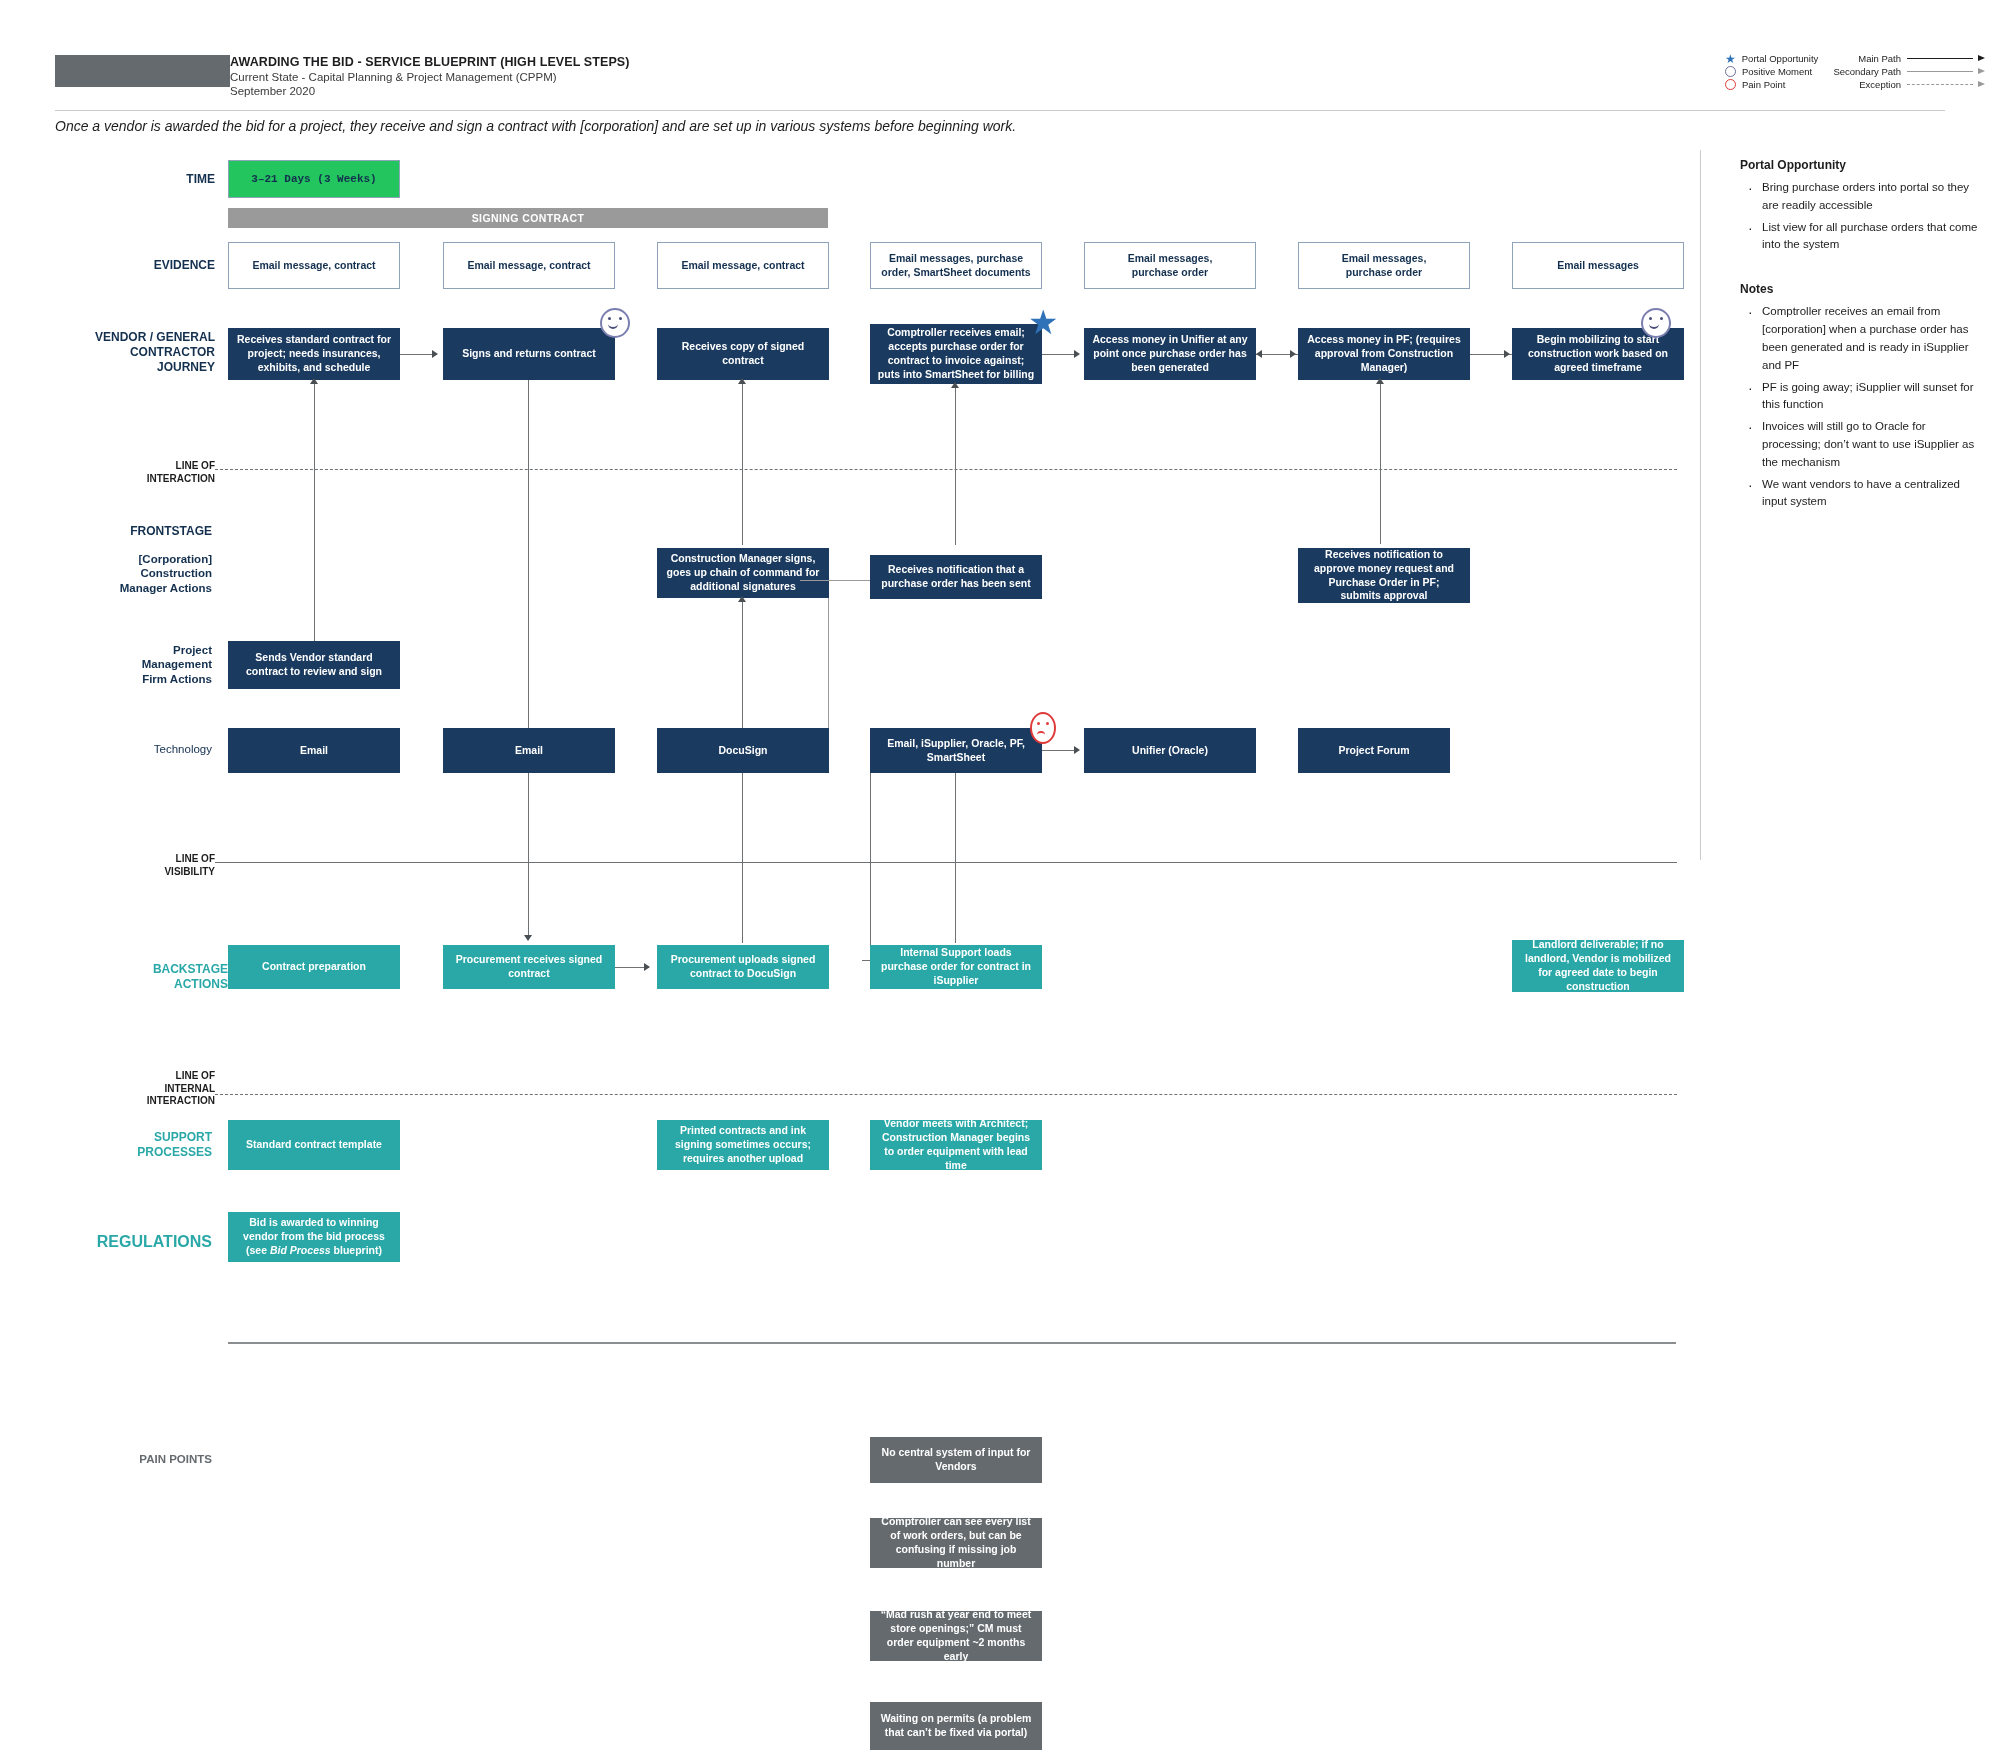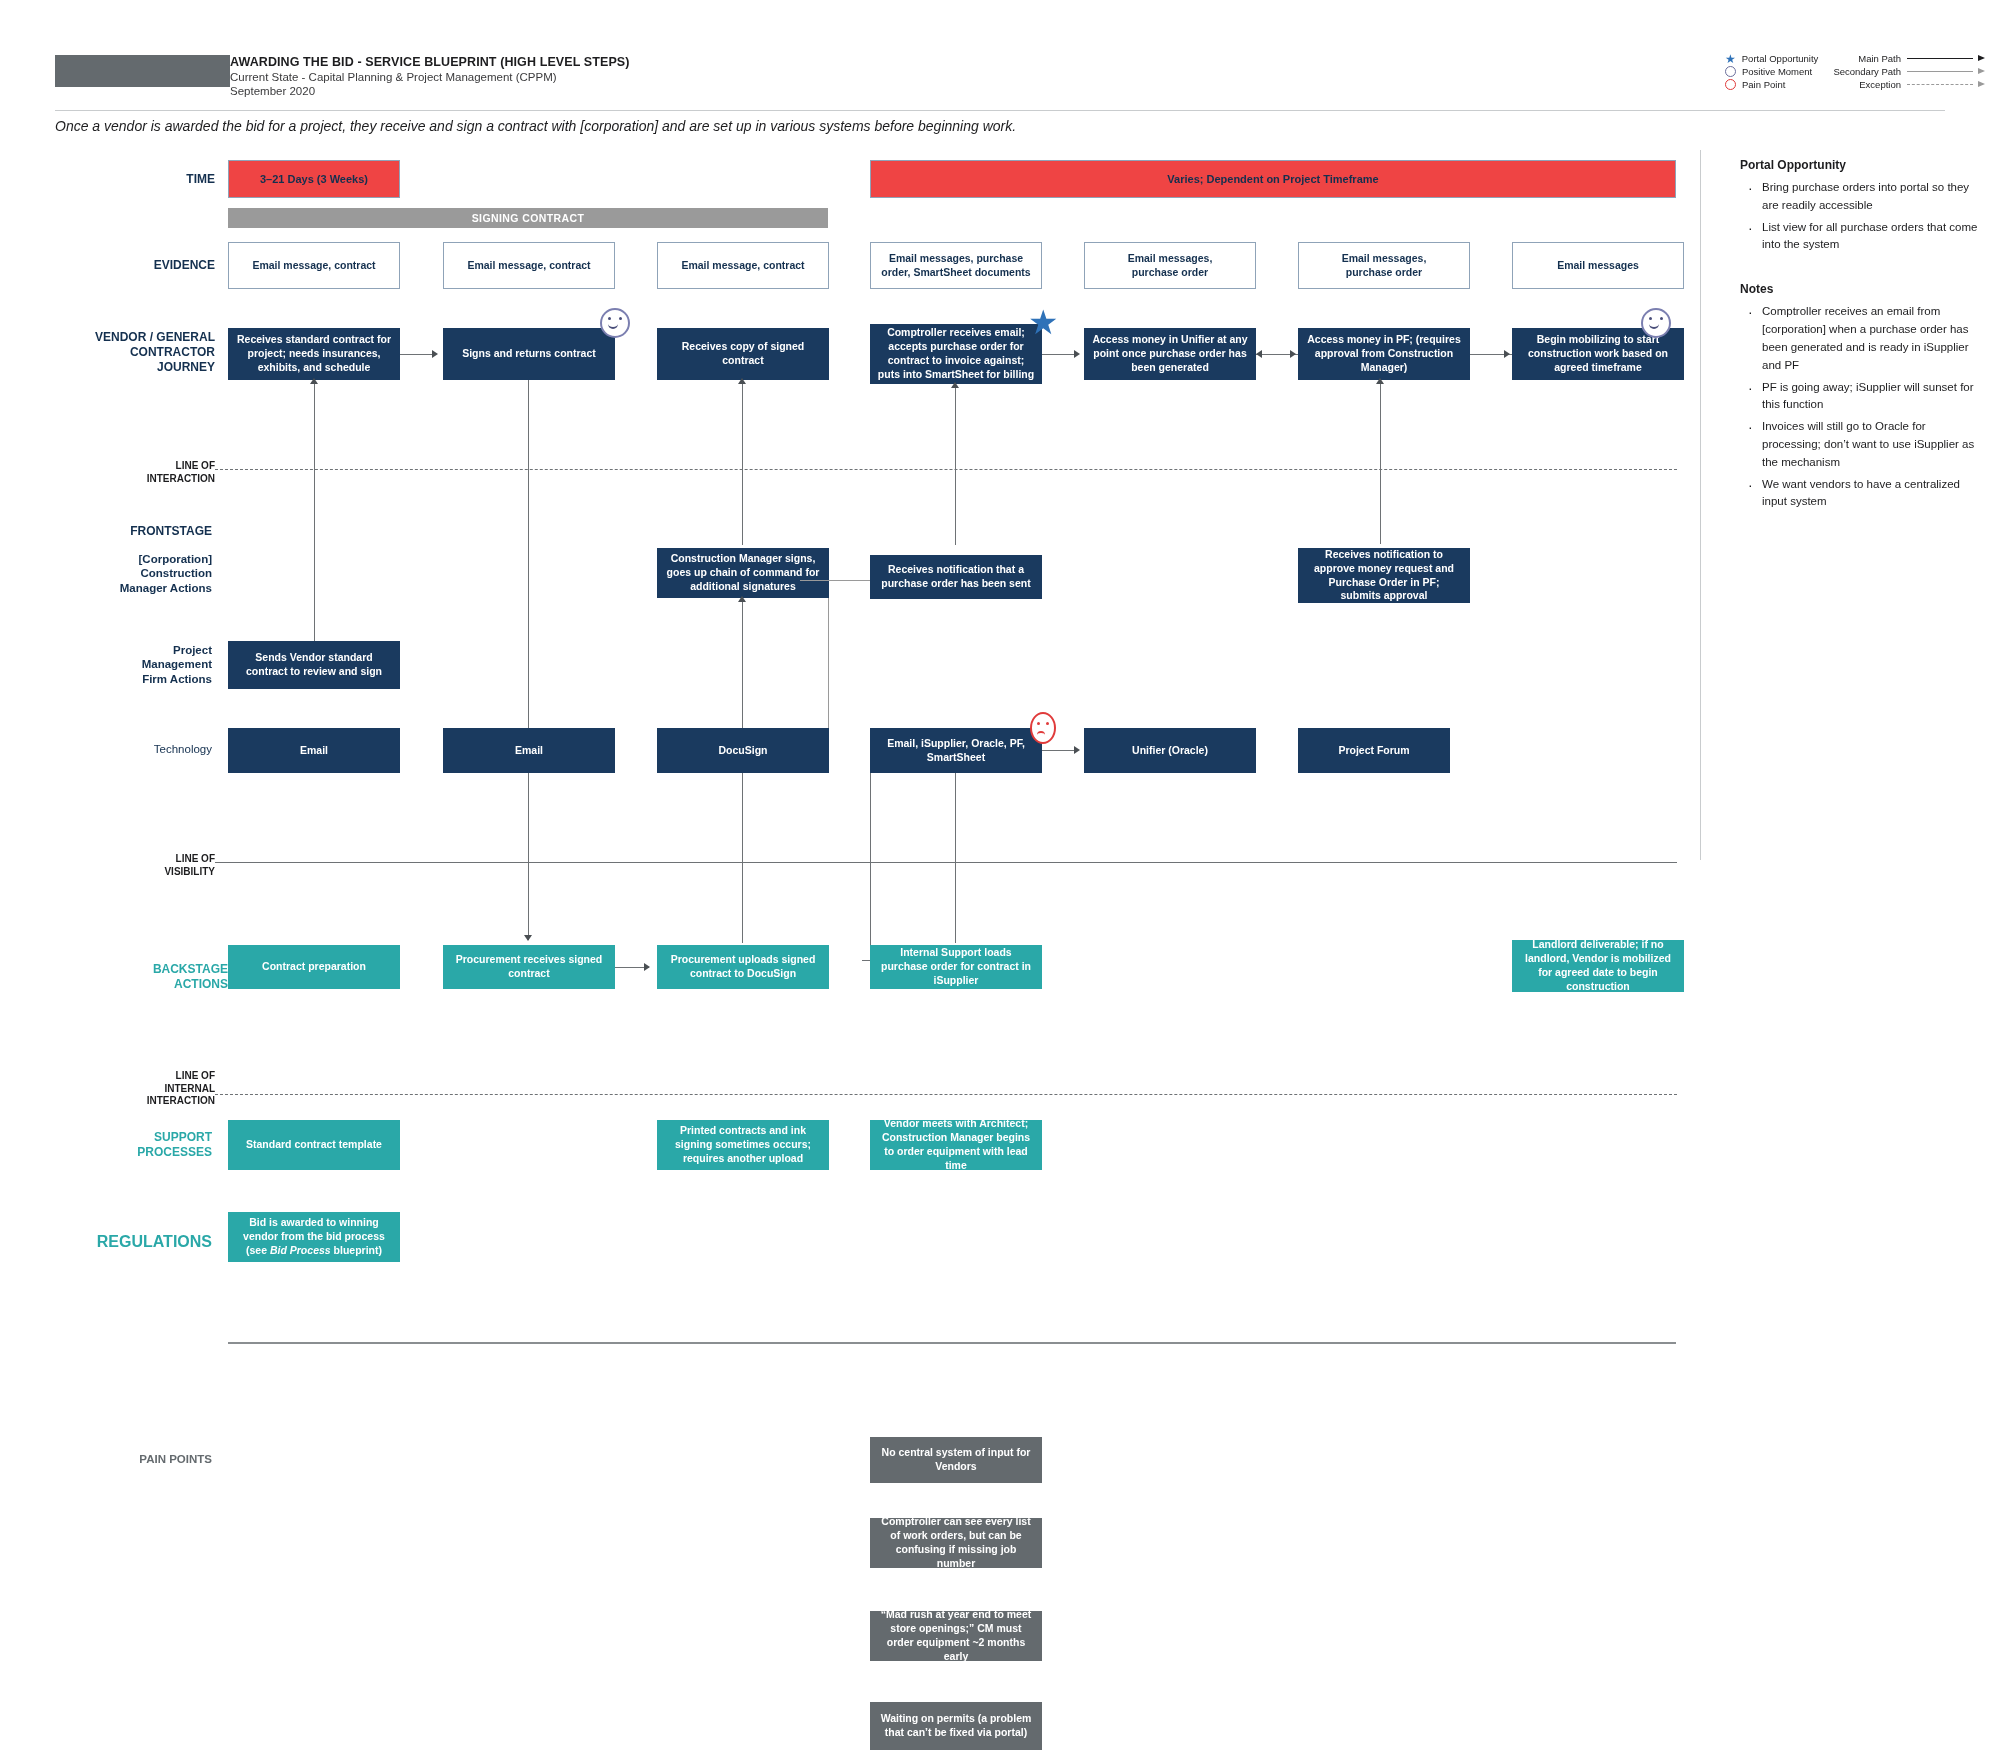--- a/index.html
+++ b/index.html
@@ -60,21 +60,21 @@
   .rl-navy{color:#14304f;}
   .rl-teal{color:#2aa8a8;}
   .rl-gray{color:#646a6e;font-weight:bold;}
 
   .box{
     position:absolute;box-sizing:border-box;
     display:flex;align-items:center;justify-content:center;text-align:center;
     font-size:10.5px;line-height:1.32;padding:4px 7px;
   }
   .box-time{
-    background:#ef4444;border:1px solid #8fa3b8;color:#14304f;font-weight:bold;font-size:11px;
+    background:#22c55e;border:1px solid #8fa3b8;color:#14304f;font-weight:bold;font-size:11px;font-family:Liberation Mono, monospace;
   }
   .phase-bar{
     position:absolute;background:#9a9a9a;color:#fff;font-size:10.5px;font-weight:bold;
     letter-spacing:.4px;display:flex;align-items:center;justify-content:center;
   }
   .box-evidence{
     background:#fff;border:1px solid #8fa3b8;color:#14304f;font-weight:bold;
   }
   .box-navy{background:#1a3a5f;color:#fff;font-weight:bold;}
   .box-teal{background:#2aa8a8;color:#fff;font-weight:bold;}
@@ -235,21 +235,20 @@
 INTERACTION</div>
 
     <div class="row-label rl-teal" style="left:40px;top:1130px;width:172px;font-size:12px;white-space:pre-line;">SUPPORT
 PROCESSES</div>
 
     <div class="row-label rl-teal" style="left:40px;top:1232px;width:172px;font-size:16px;">REGULATIONS</div>
 
     <div class="row-label rl-gray" style="left:40px;top:1452px;width:172px;font-size:11.5px;">PAIN POINTS</div>
 
     <div class="box box-time" style="left:228px;top:160px;width:172px;height:38px;">3–21 Days (3 Weeks)</div>
-    <div class="box box-time" style="left:870px;top:160px;width:806px;height:38px;">Varies; Dependent on Project Timeframe</div>
 
     <div class="phase-bar" style="left:228px;top:208px;width:600px;height:20px;">SIGNING CONTRACT</div>
 
     <div class="box box-evidence" style="left:228px;top:242px;width:172px;height:47px;">Email message, contract</div>
     <div class="box box-evidence" style="left:443px;top:242px;width:172px;height:47px;">Email message, contract</div>
     <div class="box box-evidence" style="left:657px;top:242px;width:172px;height:47px;">Email message, contract</div>
     <div class="box box-evidence" style="left:870px;top:242px;width:172px;height:47px;">Email messages, purchase order, SmartSheet documents</div>
     <div class="box box-evidence" style="left:1084px;top:242px;width:172px;height:47px;white-space:pre-line;">Email messages,
 purchase order</div>
     <div class="box box-evidence" style="left:1298px;top:242px;width:172px;height:47px;white-space:pre-line;">Email messages,

